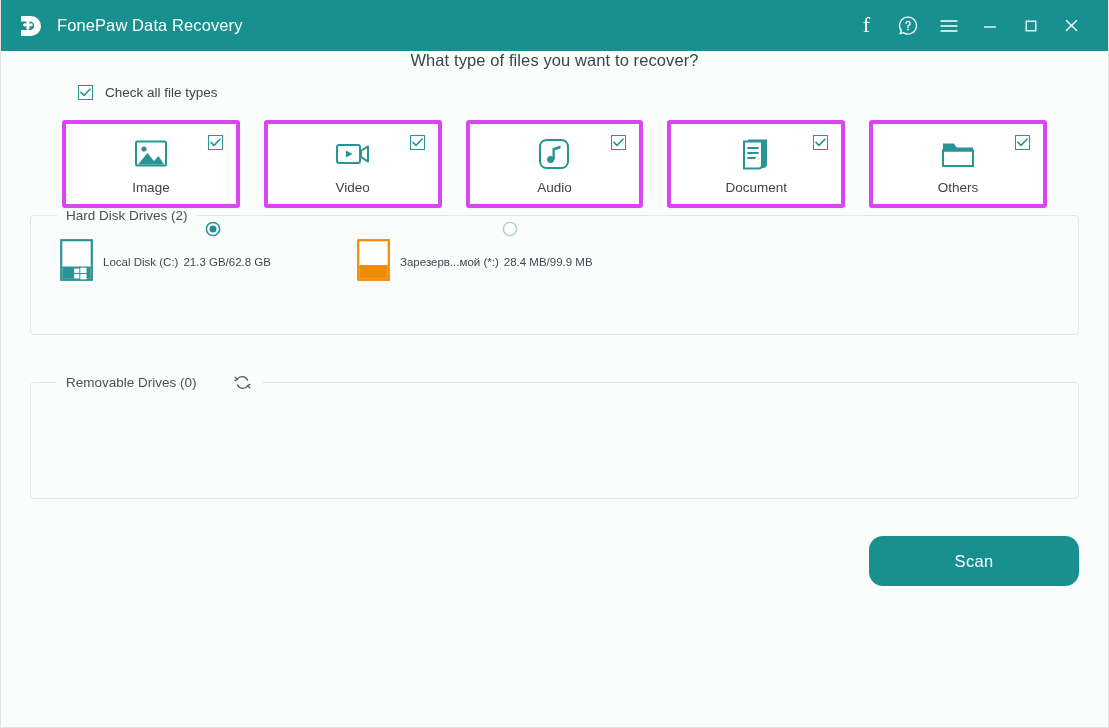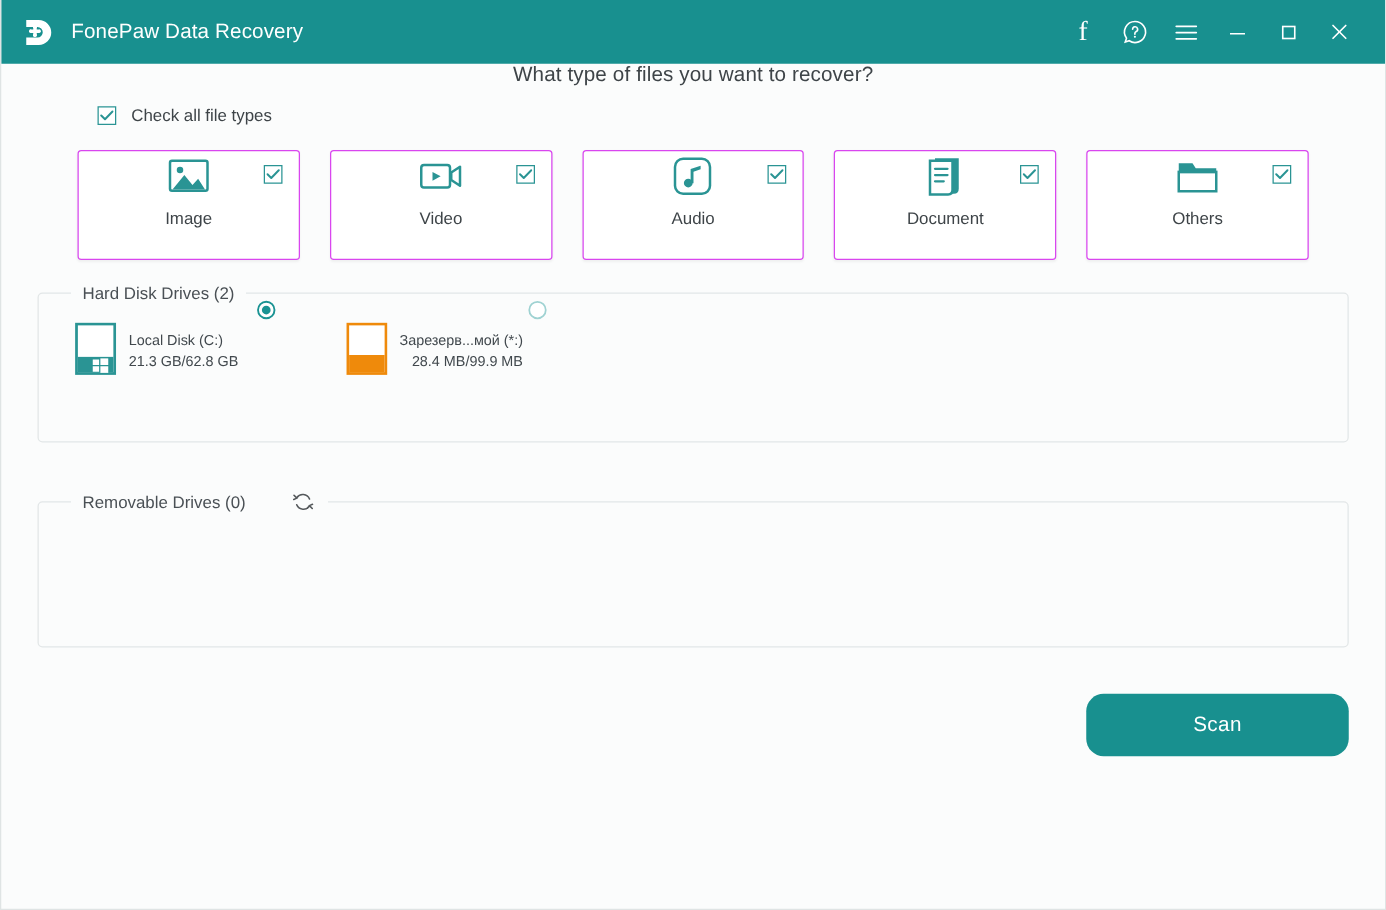--- a/index.html
+++ b/index.html
@@ -98,27 +98,27 @@
     gap: 24px;
     margin-top: 20px;
     padding: 0 32px;
   }
 
   .type-card {
     position: relative;
     flex: 1 1 0;
     height: 88px;
     background: #ffffff;
-    border: 1px solid #d946ef;
+    border: 4px solid #d946ef;
     border-radius: 3px;
     box-shadow: 0 1px 2px rgba(0,0,0,.05);
     display: flex;
     flex-direction: column;
     align-items: center;
-    justify-content: flex-start;
+    justify-content: center;
     cursor: pointer;
   }
   .type-card .tcb {
     position: absolute;
     top: 11px; right: 13px;
   }
   .type-card .ticon {
     height: 40px;
     display: flex; align-items: center; justify-content: center;
     color: #2a9494;
@@ -133,21 +133,20 @@
   .headline2 {
     text-align: center;
     font-size: 16.5px;
     color: #3e4448;
     margin-top: 46px;
     letter-spacing: .1px;
   }
 
   
   .drive-group {
-    margin-top: 19px;
     border: 1px solid #e2e6e7;
     border-radius: 4px;
     background: #fbfcfc;
     padding: 0 0 0 0;
   }
   .drive-group > legend {
     margin-left: 26px;
     padding: 0 9px;
     font-size: 13.5px;
     color: #4a5055;
@@ -183,21 +182,21 @@
   }
 
   .drive .radio {
     position: absolute;
     top: -18px;
     left: 145px;
   }
 
   .drive-ico { flex: 0 0 auto; }
 
-  .drive-text { display: flex; flex-direction: column; gap: 5px; }
+  .drive-text { display: flex; flex-direction: row; gap: 5px; }
   .drive-name { font-size: 11.5px; color: #41484d; white-space: nowrap; }
   .drive-size { font-size: 11.5px; color: #41484d; white-space: nowrap; text-align: right; }
 
   
   .footer {
     display: flex;
     justify-content: flex-end;
     margin-top: 37px;
   }
   .scan-btn {

